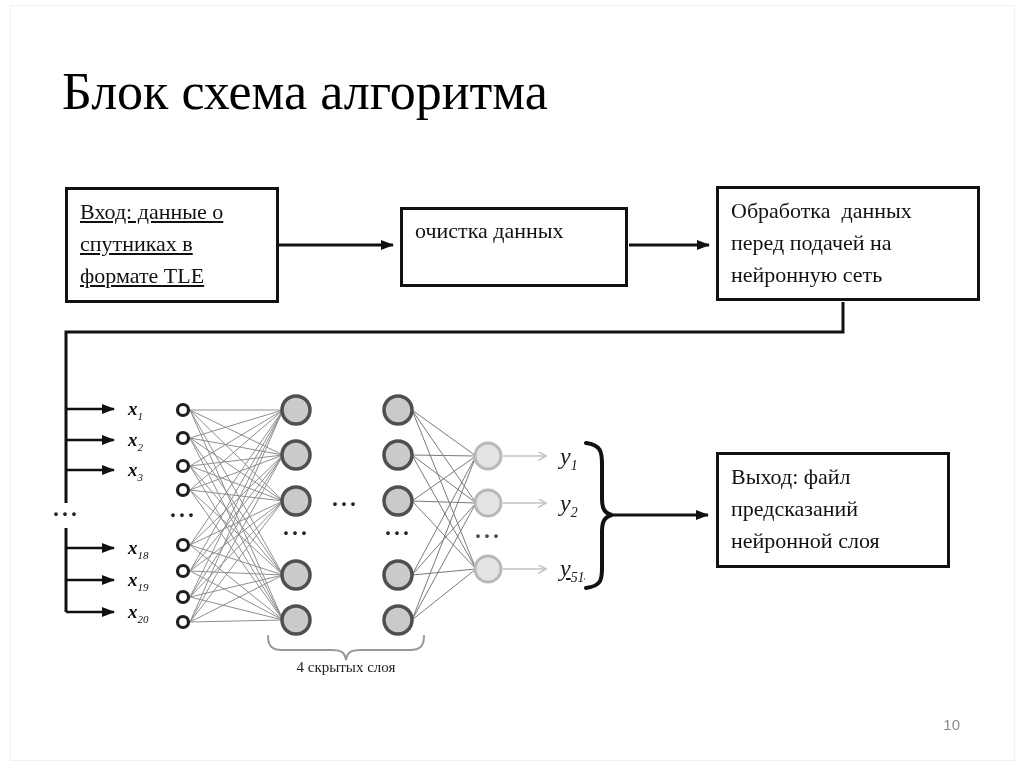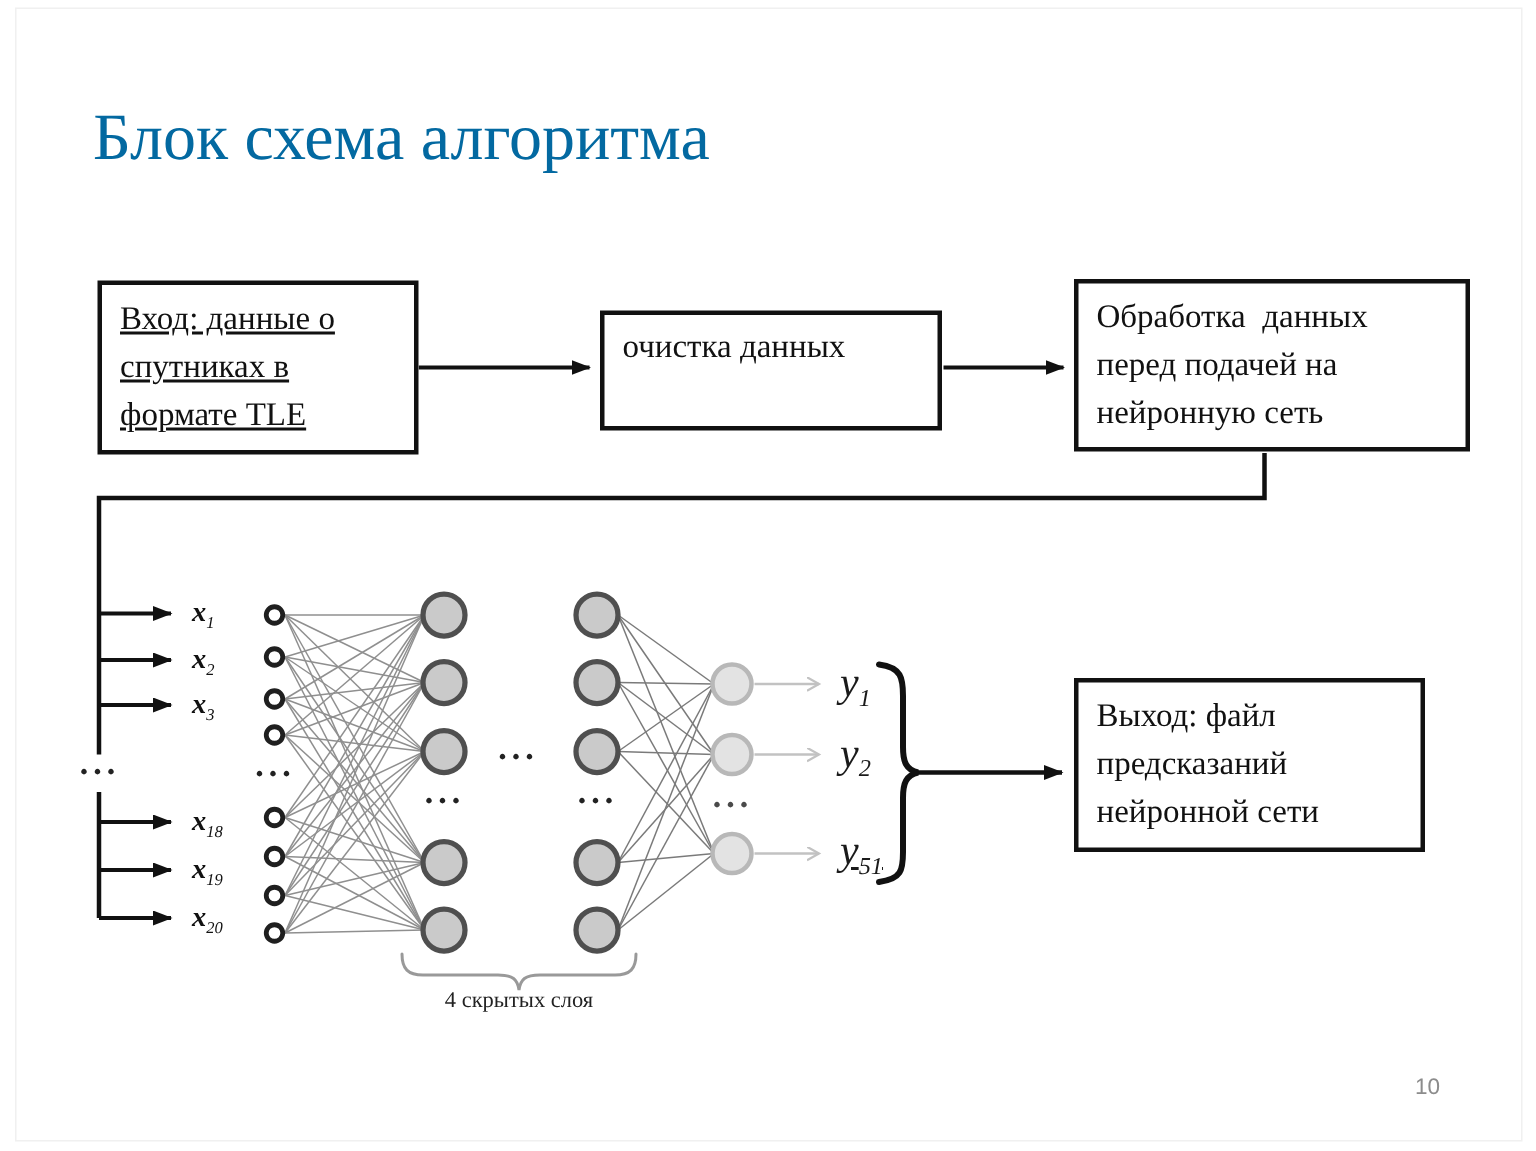--- a/index.html
+++ b/index.html
@@ -1,27 +1,27 @@
 <!DOCTYPE html>
 <html><head>
 <meta charset="utf-8">
 <style>
   html,body{margin:0;padding:0;background:#ffffff;}
   .slide{position:relative;width:1024px;height:767px;background:#ffffff;overflow:hidden;
          font-family:"Liberation Serif","DejaVu Serif",serif;color:#111;}
   .frame{position:absolute;left:10px;top:5px;right:9px;bottom:6px;border:1px solid #f0f0f0;pointer-events:none;}
-  .title{position:absolute;left:62px;top:66px;font-size:44px;line-height:52px;color:#0369a1;white-space:pre;}
+  .title{position:absolute;left:62px;top:66px;font-size:52px;line-height:52px;color:#000000;white-space:pre;}
   .fbox{position:absolute;box-sizing:border-box;border:3px solid #111;background:#fff;
         font-size:22px;line-height:32px;padding:6px 10px 6px 12px;}
   .fbox div{white-space:pre;}
   #svg-layer{position:absolute;left:0;top:0;width:1024px;height:767px;}
   .xlabel{position:absolute;left:128px;width:48px;height:24px;line-height:24px;
           font-size:19px;font-style:italic;font-weight:bold;}
   .ylabel{position:absolute;left:560px;width:52px;height:28px;line-height:28px;
-          font-size:28px;font-style:italic;color:#1a1a1a;}
+          font-size:24px;font-style:italic;color:#1a1a1a;}
   .xlabel sub,.ylabel sub{font-size:0.58em;font-weight:normal;}
   .dots{position:absolute;width:30px;height:20px;line-height:20px;text-align:center;
         font-size:20px;font-weight:bold;letter-spacing:2px;font-family:"DejaVu Serif",serif;color:#222;}
   .dots.light{color:#4a4a4a;}
   .caption{position:absolute;left:266px;top:659px;width:160px;text-align:center;
            font-size:15px;color:#222;}
   .pagenum{position:absolute;left:920px;top:716px;width:40px;text-align:right;
            font-size:15px;font-family:"Liberation Sans",sans-serif;color:#8c8c8c;}
 </style>
 </head>
@@ -161,21 +161,21 @@
 
   <div class="fbox" style="left:716px;top:186px;width:264px;height:115px;">
     <div>Обработка  данных</div>
     <div>перед подачей на</div>
     <div>нейронную сеть</div>
   </div>
 
   <div class="fbox" style="left:716px;top:452px;width:234px;height:116px;">
     <div>Выход: файл</div>
     <div>предсказаний</div>
-    <div>нейронной сети</div>
+    <div>нейронной слоя</div>
   </div>
 
   <div class="xlabel" style="top:397px;"><i>x</i><sub>1</sub></div>
   <div class="xlabel" style="top:428px;"><i>x</i><sub>2</sub></div>
   <div class="xlabel" style="top:458px;"><i>x</i><sub>3</sub></div>
   <div class="xlabel" style="top:536px;"><i>x</i><sub>18</sub></div>
   <div class="xlabel" style="top:568px;"><i>x</i><sub>19</sub></div>
   <div class="xlabel" style="top:600px;"><i>x</i><sub>20</sub></div>
 
   <div class="ylabel" style="top:442px;"><i>y</i><sub>1</sub></div>

